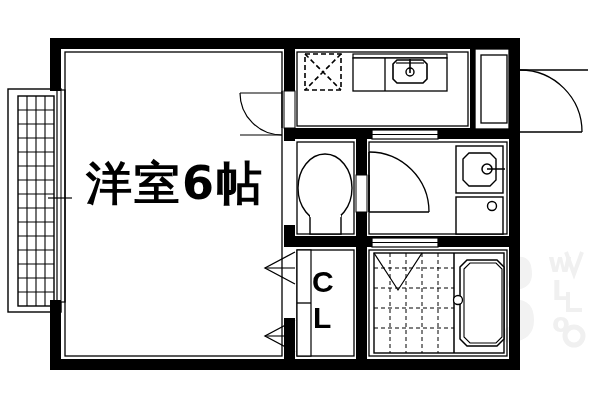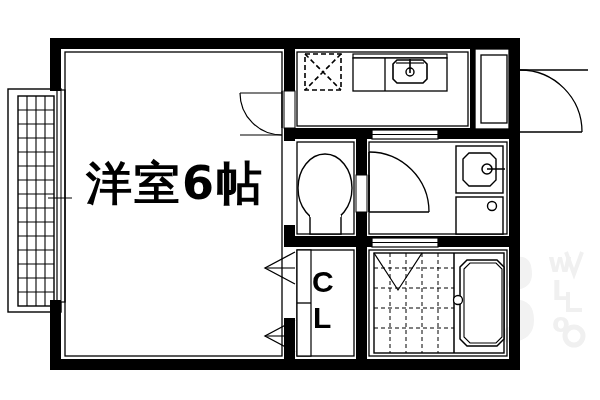--- a/index.html
+++ b/index.html
@@ -7,21 +7,20 @@
     padding: 0;
     background: #ffffff;
   }
   #plan-root {
     position: relative;
     width: 600px;
     height: 400px;
     background: #ffffff;
     font-family: "Liberation Sans", sans-serif;
     overflow: hidden;
-    border-radius: 9px;
   }
   #plan-svg {
     position: absolute;
     left: 0;
     top: 0;
     width: 600px;
     height: 400px;
     display: block;
   }
   .room-label {

